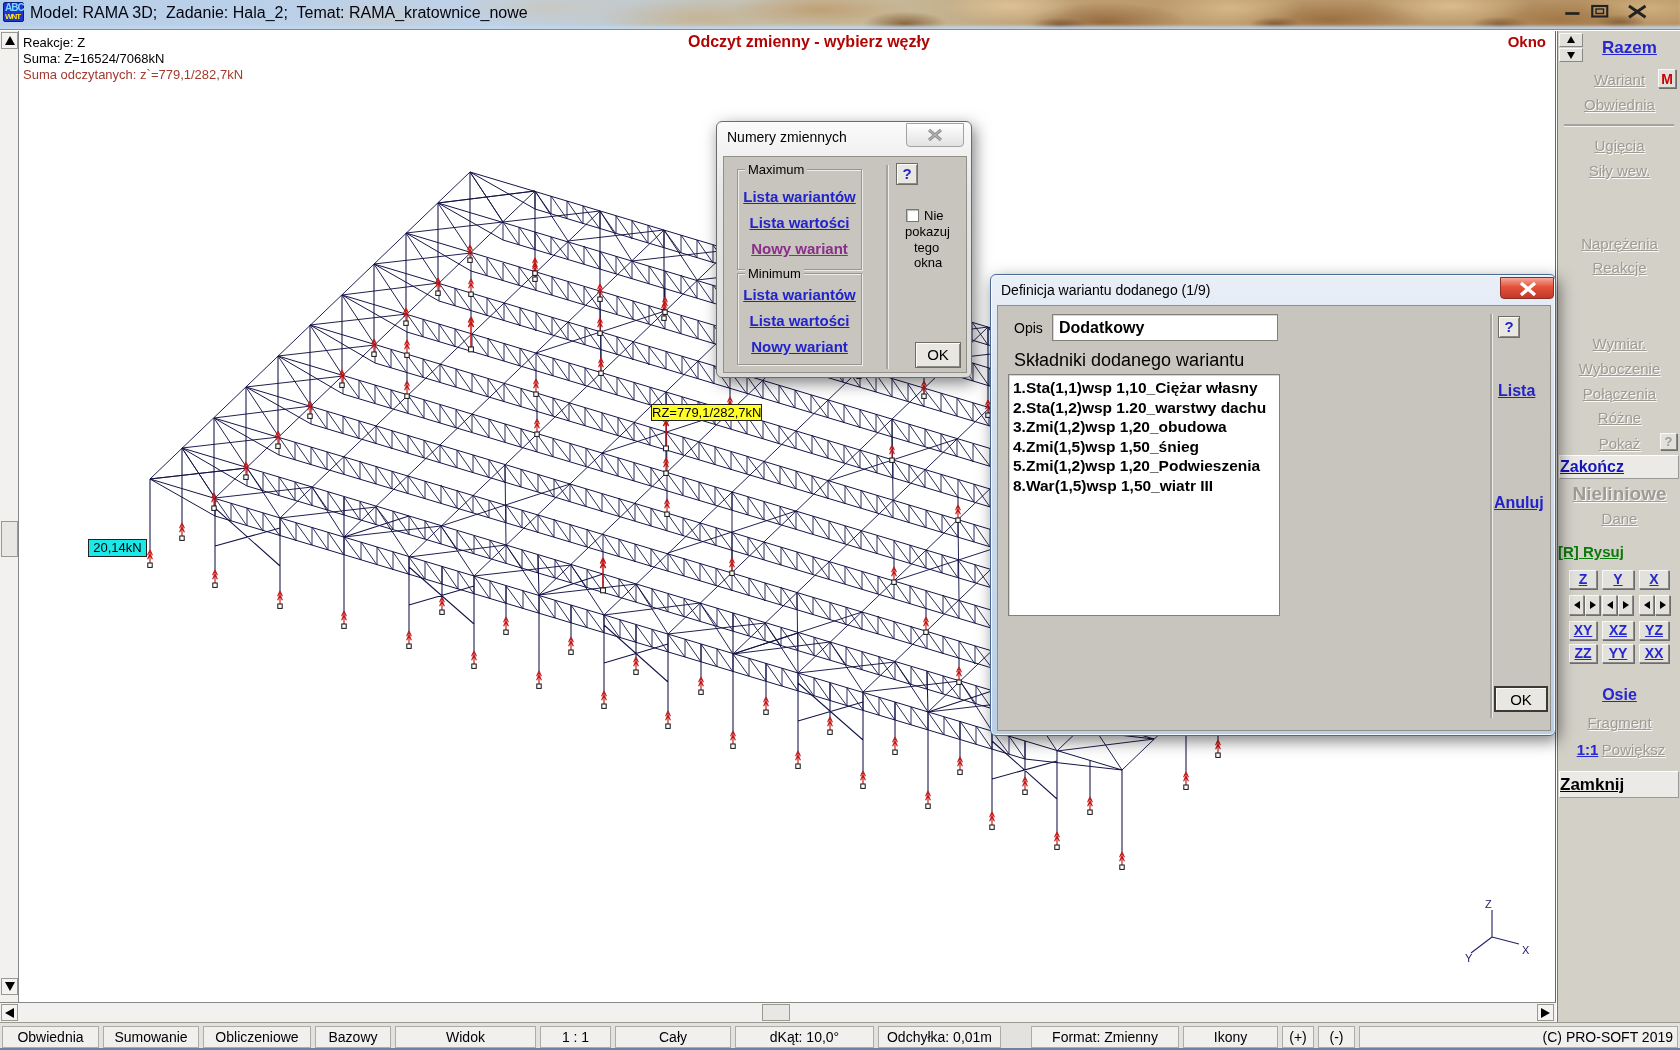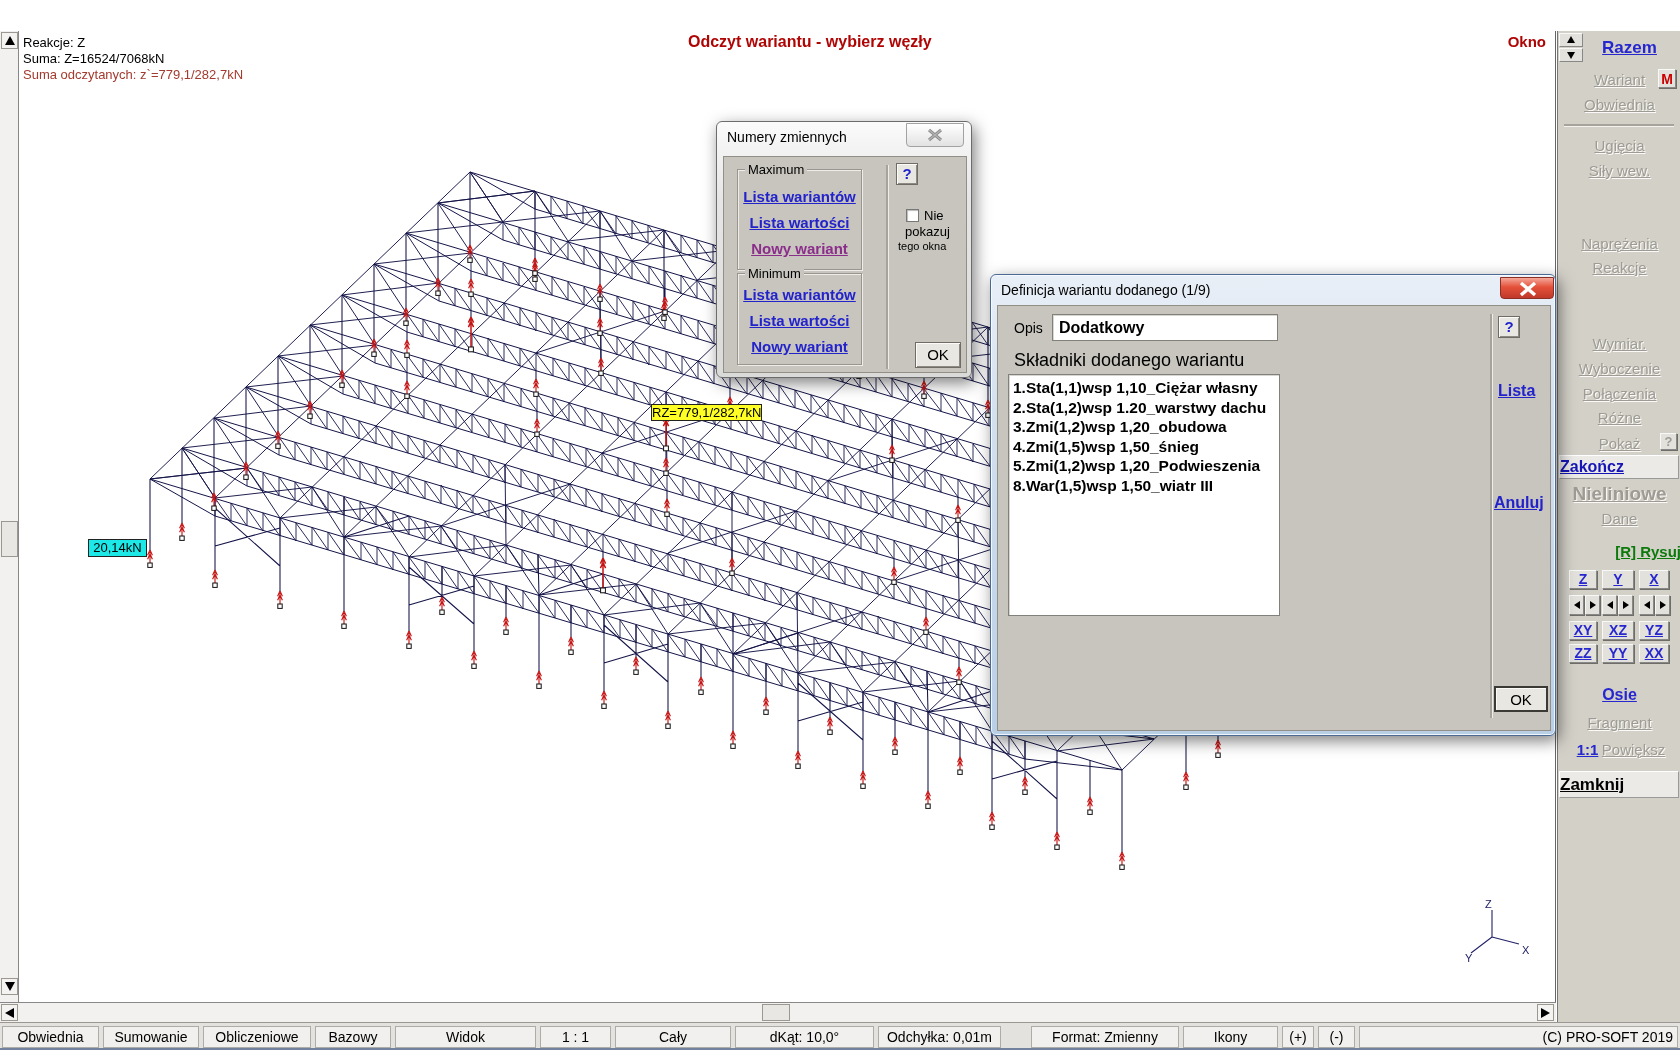--- a/index.html
+++ b/index.html
@@ -44,41 +44,54 @@
 .sbtn{position:absolute;background:#f4f3f1;border:1px solid #9a9890;color:#000;text-align:center}
 .sbtn svg{display:block;margin:auto}
 #vsb{left:0;top:31px;width:19px;height:971px;border-right:1px solid #888}
 #hsb{left:0;top:1002px;width:1556px;height:20px;border-top:1px solid #888}
 #vthumb{position:absolute;left:1px;top:490px;width:17px;height:36px;background:#e9e7e3;border:1px solid #9a9890}
 #hthumb{position:absolute;left:762px;top:1px;width:28px;height:17px;background:#e9e7e3;border:1px solid #9a9890}
 
 #side{position:absolute;left:1557px;top:31px;width:123px;height:991px;background:#d2d0c7;border-left:1px solid #777}
 .gl{position:absolute;width:123px;text-align:center;font-size:15px;color:#9d9b93;text-decoration:underline;text-shadow:1px 1px 0 #fbfaf8}
 .bl{position:absolute;width:123px;text-align:center;font-size:15px;font-weight:bold;color:#2727cf;text-decoration:underline}
-.grl{position:absolute;width:123px;text-align:right;font-size:15px;font-weight:bold;color:#0b7a0b;text-decoration:underline}
+.grl{position:absolute;width:123px;text-align:left;font-size:15px;font-weight:bold;color:#0b7a0b;text-decoration:underline}
 .pan{position:absolute;left:1px;width:120px;background:#eceae6;border:1px solid #999;border-top-color:#fff;border-left-color:#fff;text-align:left}
 .xbtn{position:absolute;background:#e3e1dc;border:1px solid #888;border-top-color:#f8f8f6;border-left-color:#f8f8f6;box-shadow:1px 1px 0 #6f6d68;text-align:center;font-size:14px;font-weight:bold}
 .xbtn span{color:#2727cf;text-decoration:underline}
 
 #status{position:absolute;left:0;top:1022px;width:1680px;height:28px;background:#e4e2de;border-top:1px solid #9a9890}
 .seg{position:absolute;top:3px;height:22px;background:#f1f0ee;border:1px solid #aeaca6;font-size:14px;color:#000;text-align:center;line-height:20px}
 
 .dlg{position:absolute;border-radius:6px;border:1px solid #6c6c6c;box-shadow:3px 5px 16px rgba(0,0,0,.5)}
 .dtitle{position:absolute;left:10px;top:7px;font-size:14px;color:#000;white-space:nowrap}
 .dclient{position:absolute;background:#c7c5bd;border:1px solid #928f86}
 .grp{position:absolute;border:1px solid #97958d;box-shadow:1px 1px 0 #efede9,inset 1px 1px 0 #efede9}
 .grp .cap2{position:absolute;left:7px;top:-8px;background:#c7c5bd;padding:0 3px;font-size:13px;color:#000}
 .lnk{position:absolute;width:100%;text-align:center;font-weight:bold;font-size:15px;color:#2323cc;text-decoration:underline}
 .btn{position:absolute;background:#e9e7e1;border:1px solid #6e6c64;box-shadow:inset 1px 1px 0 #fcfbf9,inset -1px -1px 0 #8c8a82;text-align:center;color:#000}
 .inp{position:absolute;background:#fff;border:1px solid #82807a;box-shadow:inset 1px 1px 0 #d8d6d0}
 .radio{position:absolute;width:13px;height:13px;border-radius:50%;background:#fdfdfd;border:1px solid #6e6c66;box-shadow:inset 1px 1px 1px #b5b3ad}
 .rlab{position:absolute;font-size:14px;color:#000}
 .vsep{position:absolute;width:2px;background:#a5a39b;box-shadow:1px 0 0 #efede9}
 </style></head><body>
 <div id="app">
+ <div id="title">
+  <div id="ticon">
+        <span class="a">ABC</span>
+        <span class="b">WNT</span>
+      </div>
+  <span id="ttext">Model: RAMA 3D;&nbsp; Zadanie: Hala_2;&nbsp; Temat: RAMA_kratownice_nowe</span>
+  <svg class="cap" style="left:1540px;width:136px" width="136" height="24" viewBox="0 0 136 24">
+   <path d="M11 14h19" stroke="#222" stroke-width="3.6" fill="none"></path>
+   <rect x="47" y="4" width="20" height="14" fill="none" stroke="#222" stroke-width="2.8"></rect>
+   <rect x="52" y="8" width="10" height="6" fill="none" stroke="#222" stroke-width="1.8"></rect>
+   <path d="M96 4l22 15M118 4L96 19" stroke="#222" stroke-width="3.8" fill="none"></path>
+  </svg>
+ </div>
 
  <div id="canvas">
   <svg width="1537" height="971" viewBox="0 0 1537 971" style="position:absolute;left:0;top:0">
 <defs>
           <g id="ar">
             <path d="M0 0L-2.4 5.2M0 0L2.4 5.2M0 4L-2.4 9.2M0 4L2.4 9.2M0 2L0 13" stroke="#c41414" stroke-width="1.15" fill="none"></path>
             <rect x="-2.2" y="13" width="4.4" height="4.4" fill="#fff" stroke="#111" stroke-width="1"></rect>
           </g>
           <g id="ar2">
             <path d="M0 0L-2.6 5.6M0 0L2.6 5.6M0 4.5L-2.6 10.1M0 4.5L2.6 10.1M0 2L0 30" stroke="#c41414" stroke-width="1.5" fill="none"></path>
@@ -192,21 +205,21 @@
         </g>
 <g fill="#222268" font-family="Liberation Sans, sans-serif" font-size="11">
           <text x="1466" y="877">Z</text>
           <text x="1503" y="923">X</text>
           <text x="1446" y="931">Y</text>
         </g>
 </svg>
   <span id="inf1">Reakcje: Z</span>
   <span id="inf2">Suma: Z=16524/7068kN</span>
   <span id="inf3">Suma odczytanych: z`=779,1/282,7kN</span>
-  <span id="redc">Odczyt wariantu - wybierz węzły</span>
+  <span id="redc">Odczyt zmienny - wybierz węzły</span>
   <span id="okno">Okno</span>
   <div id="lblc">20,14kN</div>
   <div id="lbly">RZ=779,1/282,7kN</div>
  </div>
 
  <div id="vsb" class="sb">
   <div class="sbtn" style="left:1px;top:1px;width:17px;height:17px">
         <svg width="10" height="9" viewBox="0 0 10 9" style="margin-top:3px">
           <path d="M5 0L10 9H0z" fill="#000"></path>
         </svg>
@@ -344,21 +357,21 @@
           <span class="cap2">Minimum</span>
       <span class="lnk" style="top:12px">Lista wariantów</span>
       <span class="lnk" style="top:38px">Lista wartości</span>
       <span class="lnk" style="top:64px">Nowy wariant</span>
     </div>
     <div class="vsep" style="left:162px;top:8px;height:204px"></div>
     <div class="btn" style="left:172px;top:6px;width:22px;height:22px;font-weight:bold;font-size:15px;line-height:20px;color:#2323cc">?</div>
     <div style="position:absolute;left:182px;top:52px;width:13px;height:13px;background:#fff;border:1px solid #777;box-shadow:inset 1px 1px 1px #bbb"></div>
     <div style="position:absolute;left:200px;top:51px;font-size:13px">Nie</div>
     <div style="position:absolute;left:181px;top:67px;font-size:13px">pokazuj</div>
-    <div style="position:absolute;left:174px;top:83px;font-size:11px">tego okna</div>
+    <div style="position:absolute;left:190px;top:83px;font-size:13px">tego okna</div>
     <div class="btn" style="left:191px;top:185px;width:46px;height:26px;font-size:15px;line-height:24px">OK</div>
   </div>
  </div>
 
  <div class="dlg" id="dlg2" style="left:990px;top:274px;width:566px;height:462px;background:linear-gradient(180deg,#e9eff7,#d3e0ee 30%,#b9cfe6);border:1px solid #4a6a94;box-shadow:3px 5px 16px rgba(0,0,0,.5),inset 0 0 0 1px rgba(250,252,255,.85)">
   <span class="dtitle">Definicja wariantu dodanego (1/9)</span>
   <div style="position:absolute;left:509px;top:2px;width:54px;height:22px;background:linear-gradient(#f5a89a,#e4513a 45%,#c0392a);border:1px solid #8c2f24;border-radius:0 0 4px 4px">
     <svg width="54" height="22" viewBox="0 0 54 22">
           <path d="M20 5l14 12M34 5L20 17" stroke="#fff" stroke-width="3.4" fill="none"></path>
         </svg>

